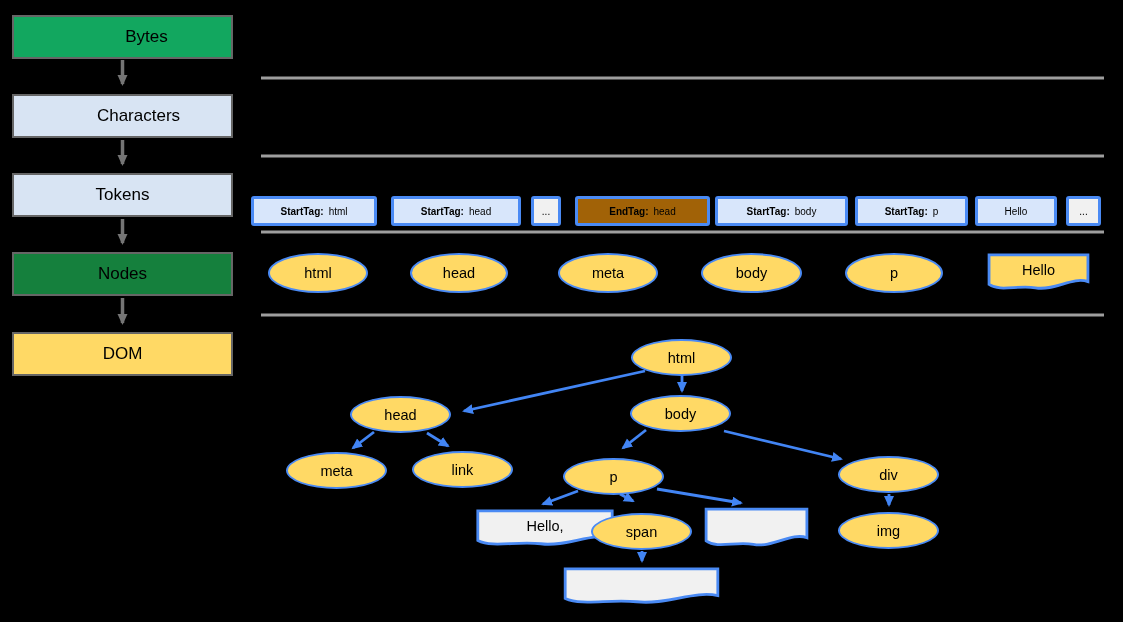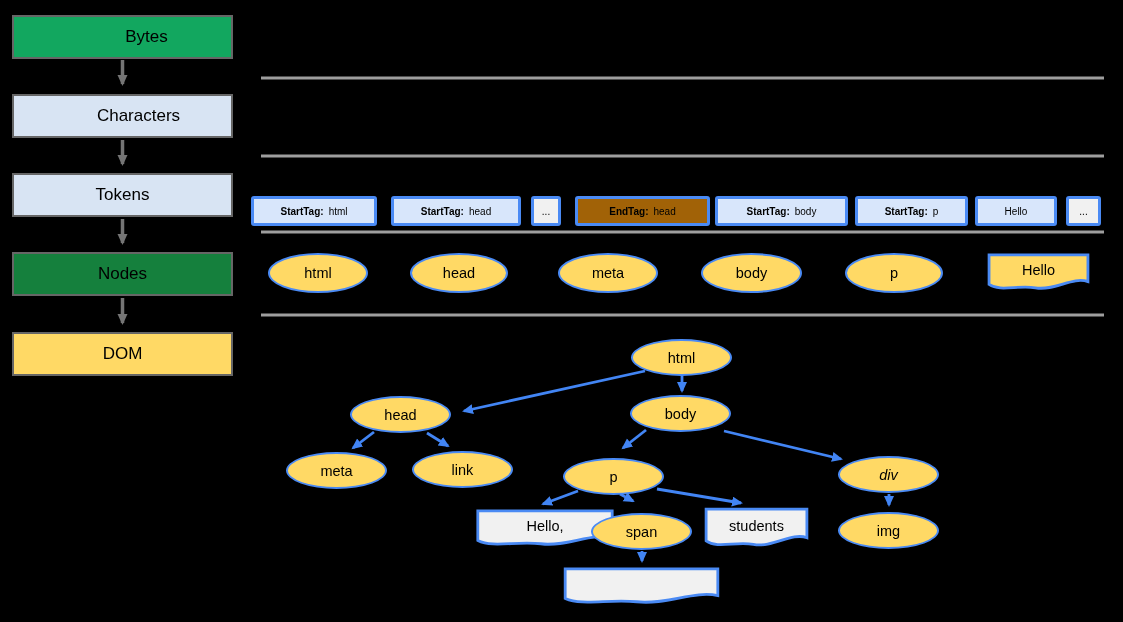--- a/index.html
+++ b/index.html
@@ -152,23 +152,22 @@
         <svg viewBox="0 0 100 42" preserveAspectRatio="none">
           <path d="M2,2 L98,2 L98,30 C83,24.5 66,40 47,36.5 C29,33.5 13,41 2,33 Z" fill="#F1F1F1" stroke="#4A8AF4" stroke-width="2.8" vector-effect="non-scaling-stroke"></path>
         </svg>
         <span class="flag-label">Hello,</span>
       </div>
       <div class="ellipse" style="left: 591px; top: 513px; width: 101px; height: 37px;">span</div>
       <div class="flag" style="left: 704px; top: 507px; width: 105px; height: 43px;">
         <svg viewBox="0 0 100 42" preserveAspectRatio="none">
           <path d="M2,2 L98,2 L98,30 C83,24.5 66,40 47,36.5 C29,33.5 13,41 2,33 Z" fill="#F1F1F1" stroke="#4A8AF4" stroke-width="2.8" vector-effect="non-scaling-stroke"></path>
         </svg>
-        <span class="flag-label">students</span>
       </div>
       <div class="flag" style="left: 562px; top: 567px; width: 159px; height: 40px;">
         <svg viewBox="0 0 100 42" preserveAspectRatio="none">
           <path d="M2,2 L98,2 L98,30 C83,24.5 66,40 47,36.5 C29,33.5 13,41 2,33 Z" fill="#F1F1F1" stroke="#4A8AF4" stroke-width="2.8" vector-effect="non-scaling-stroke"></path>
         </svg>
       </div>
-      <div class="ellipse" style="left: 838px; top: 456px; width: 101px; height: 37px; font-style: italic;">div</div>
+      <div class="ellipse" style="left: 838px; top: 456px; width: 101px; height: 37px;">div</div>
       <div class="ellipse" style="left: 838px; top: 512px; width: 101px; height: 37px;">img</div>
     </div>
 </div>
 
 </body></html>

